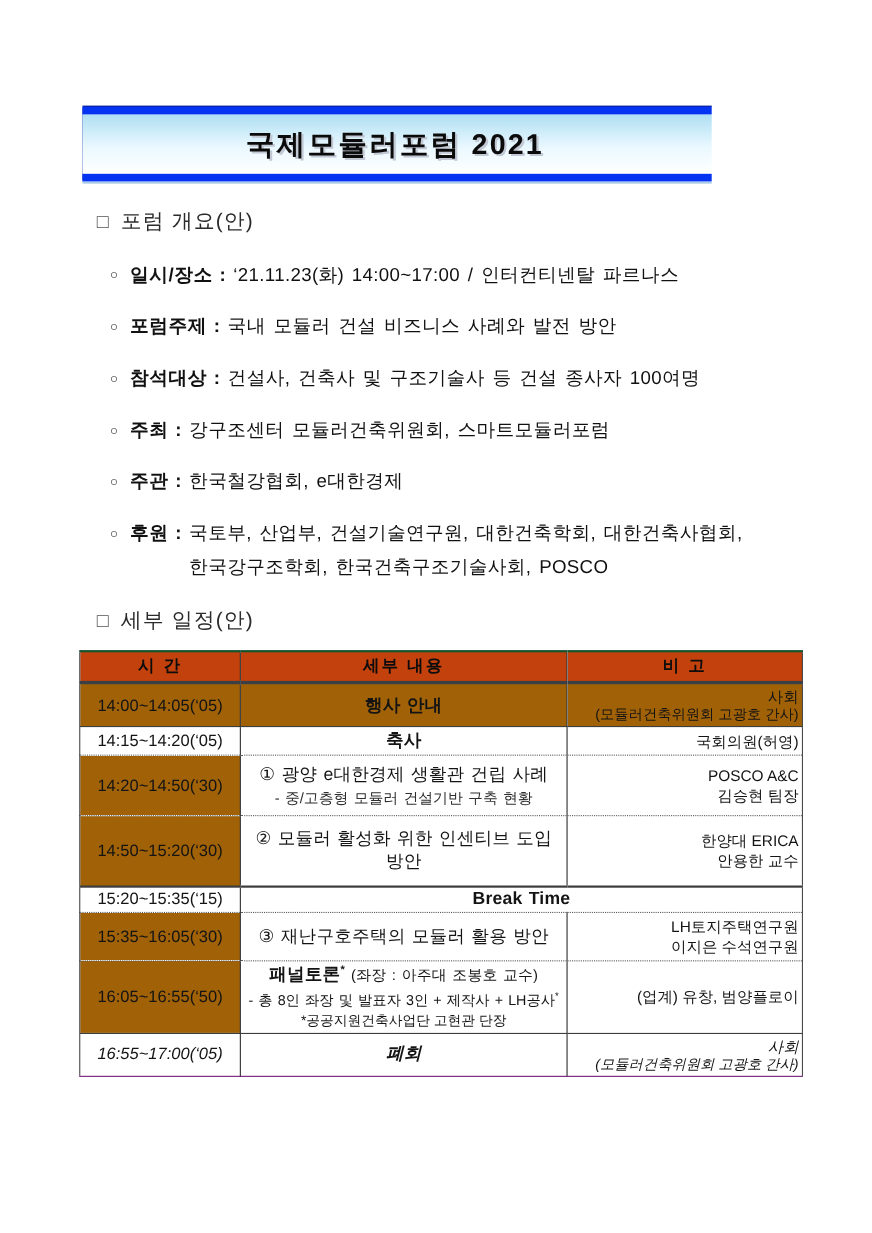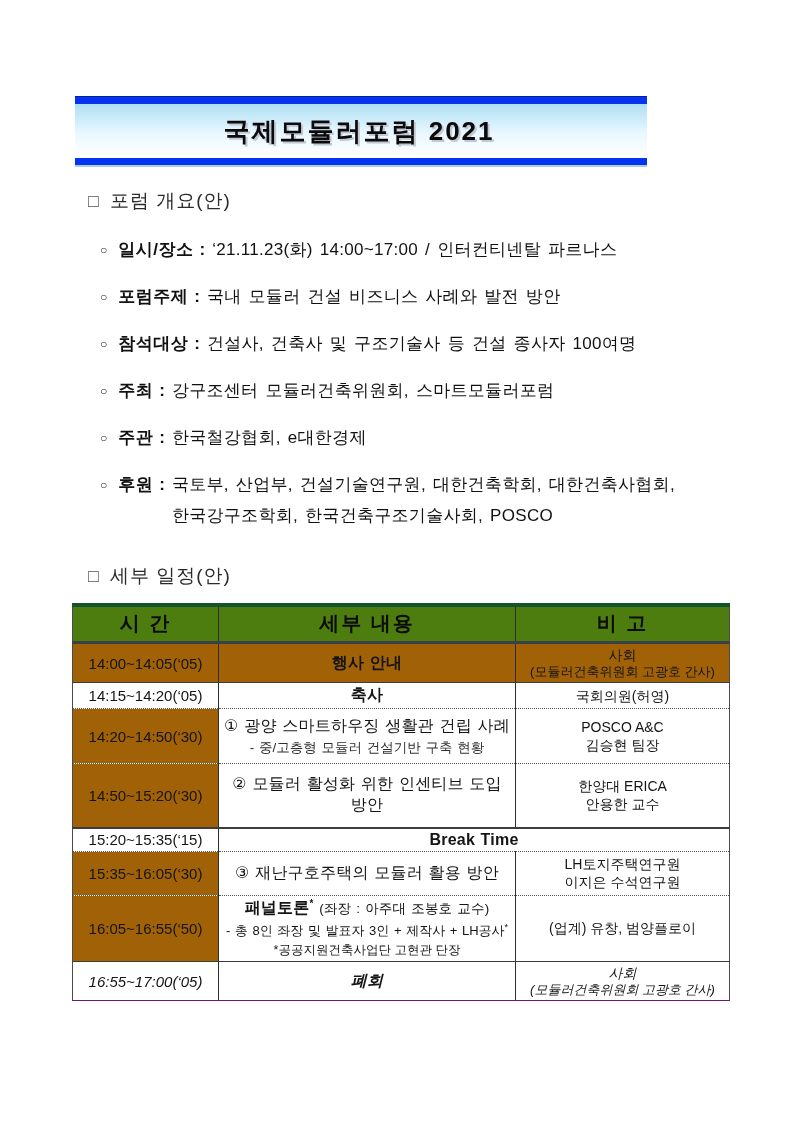--- a/index.html
+++ b/index.html
@@ -18,50 +18,50 @@
     text-align:center;padding:10px 4px 9px 0;
   }
   .banner-title{
     font-size:26px;font-weight:bold;letter-spacing:2px;color:#0b0b0b;
     text-shadow:2px 2px 0 #c3c9d4;
   }
 
   
   .sec-heading{margin:23px 0 0 88px;font-size:19px;color:#2b2b2b;letter-spacing:1px;}
   .sec-heading .marker{color:#555;margin-right:10px;font-size:18px;}
-  .sec-heading-2{margin-top:36px;}
+  .sec-heading-2{margin-top:24px;}
 
   
   .overview-list{margin:4px 0 0 100px;width:640px;}
   .item{display:flex;align-items:flex-start;margin-top:25px;font-size:17px;line-height:22px;}
   .item .bullet{font-size:12px;line-height:22px;color:#222;margin-right:11px;flex:0 0 auto;}
   .item .label{font-weight:bold;white-space:nowrap;flex:0 0 auto;letter-spacing:.5px;}
   .item .sep{font-weight:bold;margin:0 7px 0 6px;flex:0 0 auto;}
   .item .text-block{letter-spacing:.3px;word-spacing:2px;}
   .item .line2{display:block;margin-top:9px;}
 
   
   table.schedule{
     border-collapse:collapse;table-layout:fixed;
     margin:14px 0 0 72px;width:657px;
     border-left:1px solid #4a4a4a;border-right:1px solid #4a4a4a;
     font-size:15px;
   }
   table.schedule th,table.schedule td{overflow:hidden;}
   tr.head th{
-    background:#4d7c0f;font-size:20px;font-weight:bold;letter-spacing:2px;
-    border-top:4px solid #14532d;border-bottom:3px solid #3a4046;
+    background:#c2410c;font-size:15px;font-weight:bold;letter-spacing:2px;
+    border-top:2px solid #14532d;border-bottom:3px solid #3a4046;
     padding:3px 2px 4px 2px;color:#0c0c0c;
   }
   td{vertical-align:middle;text-align:center;padding:2px 3px;color:#141414;}
   td.t{font-size:15px;letter-spacing:0;}
   td.c .c-main{font-size:16px;letter-spacing:.2px;word-spacing:1px;}
   td.c .bold{font-weight:bold;}
   td.c .c-sub{font-size:13.5px;color:#2e2e2e;margin-top:2px;word-spacing:1px;}
-  td.r{font-size:14px;line-height:18px;}
+  td.r{font-size:14px;line-height:18px;text-align:right;}
   td.r .r2{font-size:13px;line-height:16px;}
   
   td.t,th.th-t{border-right:1px solid #2e2e2e;}
   td.c,th.th-c{border-right:1px solid #2e2e2e;}
   td.merge{border-right:none;}
   
   tr.b-solid td{border-bottom:1px solid #3d3d3d;}
   tr.b-solid2 td{border-bottom:2px solid #3d3d3d;}
   tr.b-dot td{border-bottom:1px dotted #5a5a5a;}
   tr.b-end td{border-bottom:1px solid #701a75;font-style:italic;}
@@ -165,21 +165,21 @@
           <div class="c-main bold">축사</div>
         </td>
     <td class="r">
           <div>국회의원(허영)</div>
         </td>
   </tr>
 
   <tr class="b-dot cream h55">
     <td class="t">14:20~14:50(‘30)</td>
     <td class="c">
-          <div class="c-main">① 광양 스마트하우징 생활관 건립 사례</div>
+          <div class="c-main">① 광양 e대한경제 생활관 건립 사례</div>
           <div class="c-sub">- 중/고층형 모듈러 건설기반 구축 현황</div>
         </td>
     <td class="r">
           <div>POSCO A&amp;C</div>
           <div>김승현 팀장</div>
         </td>
   </tr>
 
   <tr class="b-solid2 cream h64">
     <td class="t">14:50~15:20(‘30)</td>

